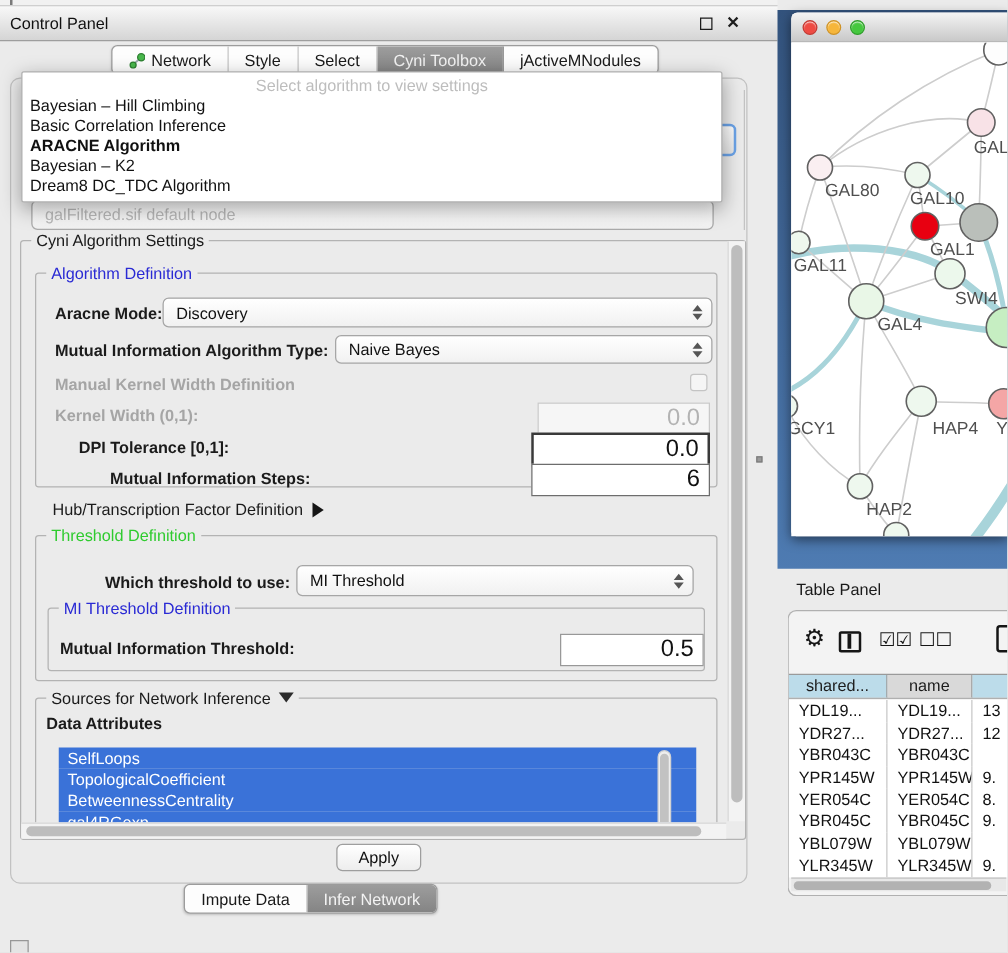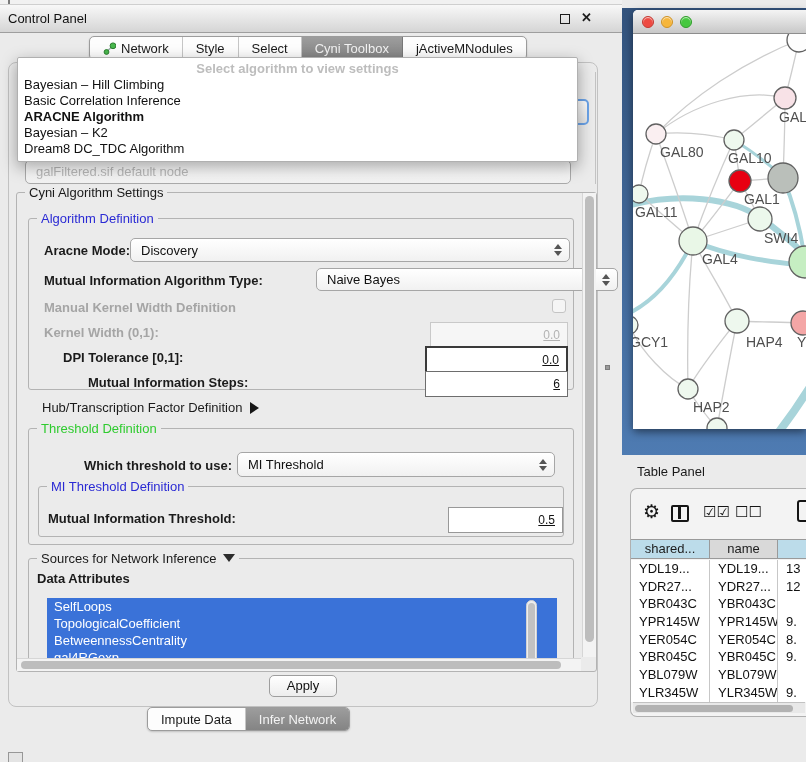--- a/index.html
+++ b/index.html
@@ -36,21 +36,21 @@
   .bg-combo { left:25px; top:160px; width:546px; height:24px; background:linear-gradient(#ffffff,#f1f1f1);
               border:1px solid #aaaaaa; border-radius:5px; font-size:13px; color:#b9b9b9;
               line-height:22px; padding-left:10px; z-index:5; }
   .bg-groupline { left:595px; top:72px; width:1px; height:112px; background:#c3c3c3; z-index:4; }
   .bg-stepper { left:571px; top:99px; width:18px; height:26px; border:2px solid #6ba3e8; border-radius:5px;
                 background:linear-gradient(#fdfdfd,#e6e6e6); z-index:4; }
 
   
   .popup { left:17px; top:57px; width:561px; background:#fff; border:1px solid #b0b0b0; border-radius:2px;
            box-shadow:0 5px 16px rgba(0,0,0,.35); padding:2px 0 4px; z-index:50; }
-  .popup .ph { text-align:center; font-size:13px; color:#bdbdbd; height:17px; line-height:17px;font-weight:bold; }
+  .popup .ph { text-align:center; font-size:13px; color:#bdbdbd; height:17px; line-height:17px; }
   .popup-item { font-size:13px; color:#111; height:16px; line-height:16px; padding:0 6px; white-space:nowrap; }
   .popup-item.bold { font-weight:bold; }
 
   
   .group { position:absolute; border:1px solid #b3b3b3; border-radius:3px; }
   .legend { position:absolute; top:-8px; left:8px; background:#ebebeb; padding:0 4px; font-size:13px;
             color:#1a1a1a; white-space:nowrap; }
   .legend.blue { color:#2a2ad4; }
   .legend.green { color:#2fcb2f; }
 
@@ -60,22 +60,22 @@
 
   .combo { position:absolute; background:linear-gradient(#ffffff,#f1f1f1); border:1px solid #a6a6a6;
            border-radius:5px; font-size:13px; color:#111; display:flex; align-items:center; padding:0 10px; }
   .combo .arrows { position:absolute; right:7px; top:50%; transform:translateY(-50%); display:flex;
                    flex-direction:column; gap:2px; }
   .combo .arrows i { display:block; width:0; height:0; border-left:4px solid transparent;
                      border-right:4px solid transparent; }
   .combo .arrows .up { border-bottom:5px solid #555; }
   .combo .arrows .dn { border-top:5px solid #555; }
 
-  .field { position:absolute; background:#fff; border:1px solid #989898; font-size:12px; color:#111;
-           display:flex; align-items:center; justify-content:flex-end; padding:12px 7px;text-decoration:underline; }
+  .field { position:absolute; background:#fff; border:1px solid #989898; font-size:19px; color:#111;
+           display:flex; align-items:center; justify-content:flex-end; padding:12px 7px; }
   .field.dis { background:#f6f6f6; border-color:#c9c9c9; color:#b3b3b3; }
   .field.strong { border:2px solid #3a3a3a; }
   .field.med { border:1px solid #6d6d6d; }
   .checkbox { position:absolute; width:14px; height:14px; border:1px solid #c4c4c4; border-radius:3px;
               background:#f5f5f5; }
 
   .tri-right { display:inline-block; width:0; height:0; border-top:6px solid transparent;
                border-bottom:6px solid transparent; border-left:9px solid #161616; margin-left:8px;
                vertical-align:-2px; }
   .tri-down  { display:inline-block; width:0; height:0; border-left:6px solid transparent;
@@ -208,21 +208,21 @@
   <span class="lbl" style="left:44px; top:243px;">Aracne Mode:</span>
   <div class="combo" style="left:130px; top:238px; width:440px; height:24px;">
     <span>Discovery</span>
     <span class="arrows">
         <i class="up"></i>
         <i class="dn"></i>
       </span>
   </div>
 
   <span class="lbl" style="left:44px; top:273px;">Mutual Information Algorithm Type:</span>
-  <div class="combo" style="left:268px; top:268px; width:302px; height:23px;margin-left:48px;">
+  <div class="combo" style="left:268px; top:268px; width:302px; height:23px;">
     <span>Naive Bayes</span>
     <span class="arrows">
         <i class="up"></i>
         <i class="dn"></i>
       </span>
   </div>
 
   <span class="lbl dis" style="left:44px; top:300px;">Manual Kernel Width Definition</span>
   <span class="checkbox" style="left:552px; top:299px;"></span>
 

